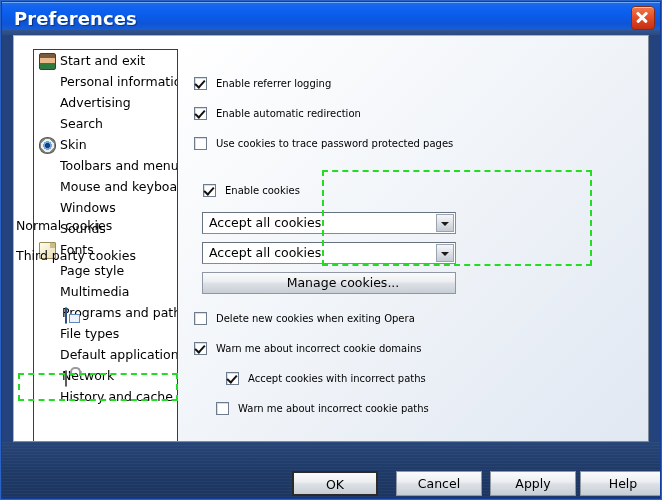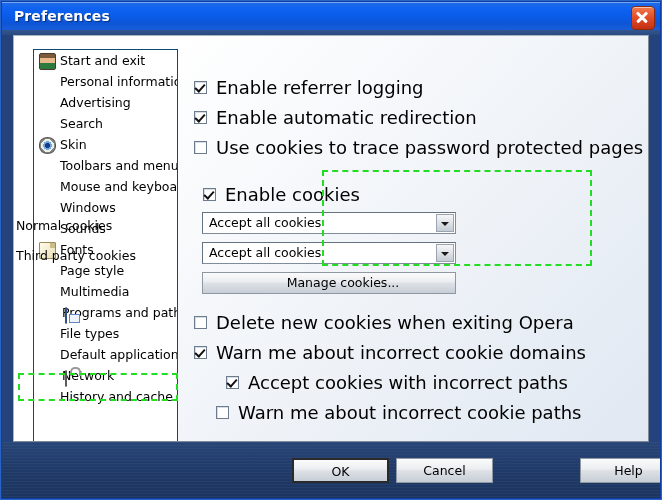--- a/index.html
+++ b/index.html
@@ -52,21 +52,21 @@
         #0f63f0 18%,
         #0a5cea 45%,
         #0d55d8 72%,
         #1a5fd6 100%);
     border-top: 1px solid #6fa8f5;
   }
   #title-text {
     position: absolute;
     left: 12px; top: 5px;
     color: #ffffff;
-    font-size: 14px;
+    font-size: 18px;
     font-weight: bold;
     letter-spacing: 0.1px;
     text-shadow: 1px 1px 1px rgba(0,0,0,0.45);
     white-space: nowrap;
   }
   #close-btn {
     position: absolute;
     right: 5px; top: 3px;
     width: 22px; height: 22px;
     border-radius: 4px;
@@ -206,21 +206,21 @@
     content:"";
     position: absolute;
     left: 2px; top: 0px;
     width: 4px; height: 8px;
     border: solid #111;
     border-width: 0 2px 2px 0;
     transform: rotate(42deg);
   }
   .chk-label {
     margin-left: 9px;
-    font-size: 18px;
+    font-size: 10px;
     color: #000;
   }
 
   .field-label {
     position: absolute;
     font-size: 12.5px;
     color: #000;
     white-space: nowrap;
   }
 
@@ -289,22 +289,22 @@
     left: 2px; bottom: 2px;
     width: 658px; height: 56px;
     background:
       repeating-linear-gradient(to bottom,
         rgba(255,255,255,0.035) 0px, rgba(255,255,255,0.035) 1px,
         rgba(0,0,0,0.0) 1px, rgba(0,0,0,0.0) 3px),
       linear-gradient(to bottom, #274577 0%, #1f3a68 50%, #1c3560 100%);
   }
   .dlg-btn {
     position: absolute;
-    top: 16px;
-    width: 97px; height: 25px;
+    top: 29px;
+    width: 86px; height: 25px;
     line-height: 23px;
   }
   .dlg-btn.default {
     border: 2px solid #2a2a2a;
   }
 </style>
 </head>
 <body>
 
 <div id="window">
@@ -393,19 +393,20 @@
 
     </div>
   </div>
 
   <div class="hl" style="left: 322px; top: 170px; width: 270px; height: 96px; border-color: rgb(34, 221, 34);"></div>
   <div class="hl" style="left: 18px; top: 373px; width: 160px; height: 28px; border-color: rgb(34, 221, 34);"></div>
 
   <div id="buttonbar">
     <div class="btn dlg-btn default" style="left:290px;">OK</div>
     <div class="btn dlg-btn" style="left:394px;">Cancel</div>
+    <div class="btn dlg-btn" style="left:488px;">Apply</div>
     <div class="btn dlg-btn" style="left:578px;">Help</div>
   </div>
 
 </div>
 
 <div id="frame-outline"></div>
 <div id="frame-outline2"></div>
 
 </body></html>

